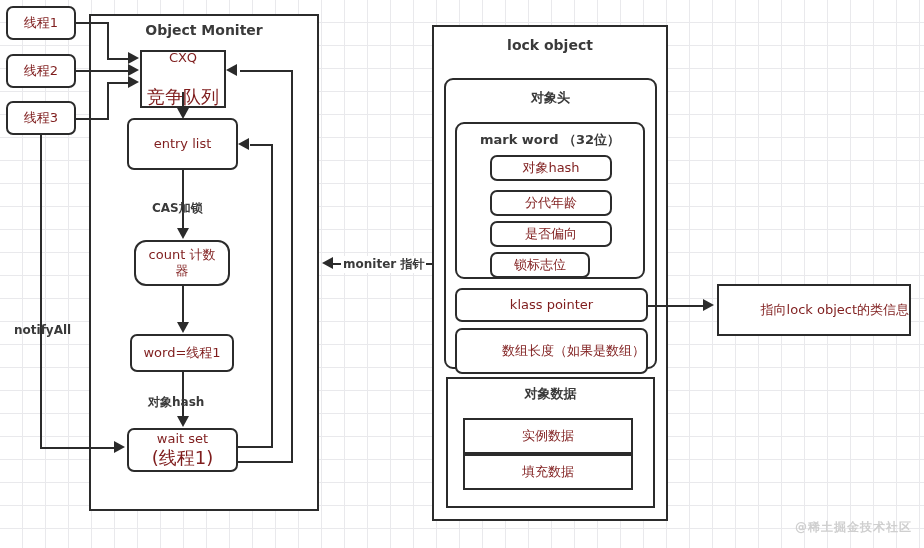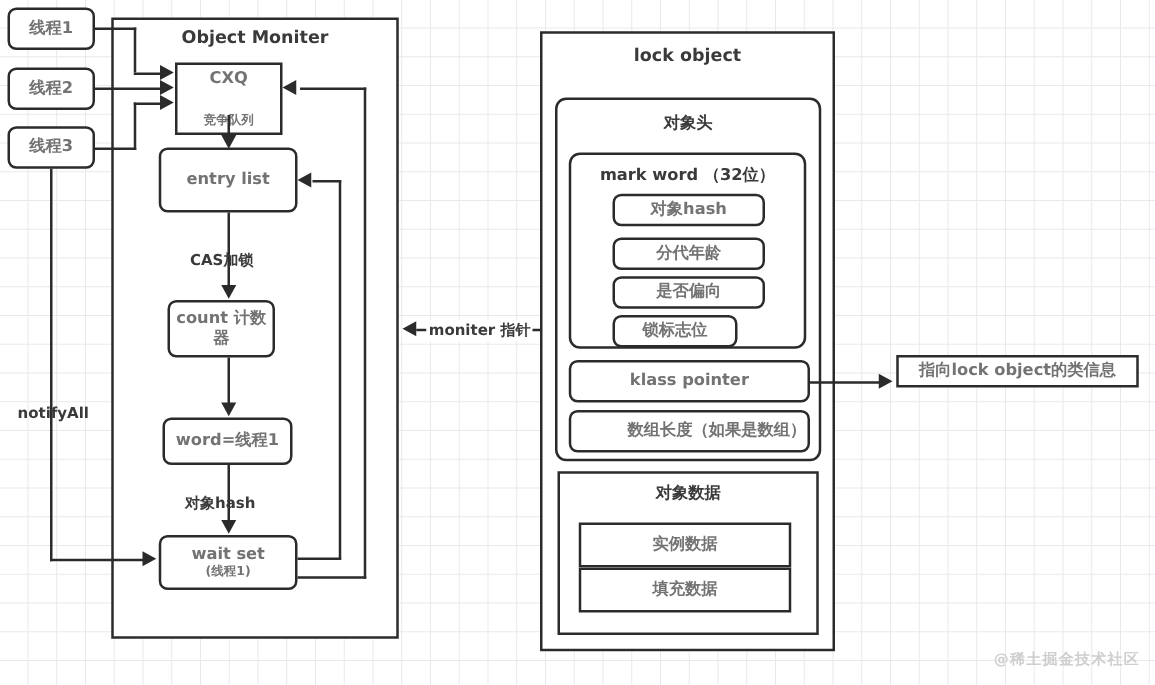--- a/index.html
+++ b/index.html
@@ -21,22 +21,22 @@
   }
   .box{
     position:absolute;
     box-sizing:border-box;
     background:#ffffff;
     border:2px solid #2b2b2b;
     display:flex;
     align-items:center;
     justify-content:center;
     text-align:center;
-    color:#737373;
-    font-weight:bold;
+    color:#7f1d1d;
+    font-weight:normal;
     font-size:13px;
     line-height:1.25;
     z-index:3;
   }
   .rounded{border-radius:7px;}
   .container{
     position:absolute;
     box-sizing:border-box;
     background:#ffffff;
     border:2px solid #2b2b2b;
@@ -69,21 +69,21 @@
   .ar-d{border-left:6px solid transparent;border-right:6px solid transparent;border-top:11px solid #2b2b2b;}
   .watermark{
     position:absolute;
     right:12px;bottom:12px;
     color:#cfcfcf;
     font-size:12px;
     font-weight:bold;
     letter-spacing:1px;
     z-index:6;
   }
-  .sub{font-size:10px;}
+  .sub{font-size:18px;}
   .two-line{flex-direction:column;}
 </style>
 </head>
 <body>
 
 <div id="canvas">
 
   <div class="container" style="left:89px;top:14px;width:230px;height:497px;"></div>
   <div class="ctitle" style="left:89px;top:22px;width:230px;font-size:14px;">Object Moniter</div>
 
@@ -119,21 +119,21 @@
   <div class="ar ar-d" style="left:177px;top:108px;"></div>
 
   <div class="box rounded" style="left:127px;top:118px;width:111px;height:52px;">
     <span>entry list</span>
   </div>
 
   <div class="v" style="left:182px;top:170px;height:59px;"></div>
   <div class="ar ar-d" style="left:177px;top:228px;"></div>
   <div class="lbl" style="left:152px;top:200px;">CAS加锁</div>
 
-  <div class="box rounded two-line" style="left:134px;top:240px;width:86px;height:46px;">
+  <div class="box rounded two-line" style="left:134px;top:240px;width:96px;height:46px;border-radius:12px;">
     <span>count 计数</span>
     <span>器</span>
   </div>
 
   <div class="v" style="left:182px;top:286px;height:37px;"></div>
   <div class="ar ar-d" style="left:177px;top:322px;"></div>
 
   <div class="box rounded" style="left:130px;top:334px;width:104px;height:38px;">
     <span>word=线程1</span>
   </div>
@@ -185,36 +185,36 @@
     <span>是否偏向</span>
   </div>
   <div class="box rounded" style="left:490px;top:252px;width:100px;height:26px;">
     <span>锁标志位</span>
   </div>
 
   <div class="box rounded" style="left:455px;top:288px;width:193px;height:34px;">
     <span>klass pointer</span>
   </div>
 
-  <div class="box rounded" style="left:455px;top:328px;width:193px;height:34px;padding-left:44px;">
+  <div class="box rounded" style="left:455px;top:328px;width:193px;height:46px;padding-left:44px;">
     <span>数组长度（如果是数组）</span>
   </div>
 
   <div class="container" style="left:446px;top:377px;width:209px;height:131px;"></div>
   <div class="ctitle" style="left:446px;top:385px;width:209px;">对象数据</div>
 
   <div class="box" style="left:463px;top:454px;width:170px;height:36px;">
     <span>填充数据</span>
   </div>
   <div class="box" style="left:463px;top:418px;width:170px;height:36px;">
     <span>实例数据</span>
   </div>
 
   <div class="h" style="left:648px;top:305px;width:57px;"></div>
   <div class="ar ar-r" style="left:703px;top:299px;"></div>
 
-  <div class="box" style="left:717px;top:284px;width:194px;height:26px;">
+  <div class="box" style="left:717px;top:284px;width:194px;height:52px;justify-content:flex-end;">
     <span>指向lock object的类信息</span>
   </div>
 
   <div class="watermark">@稀土掘金技术社区</div>
 
 </div>
 
 </body></html>

